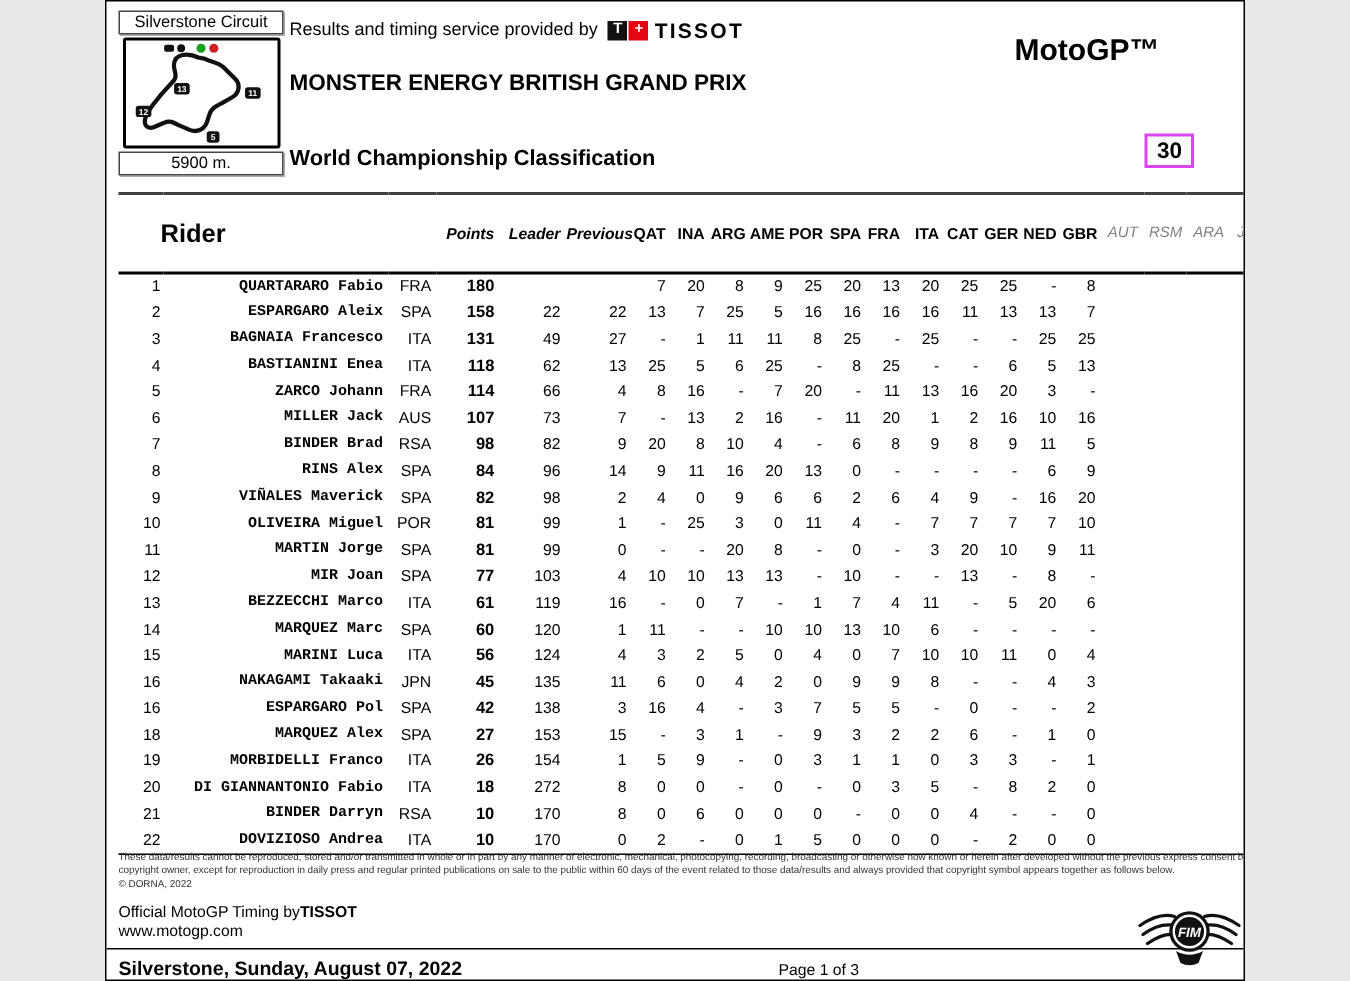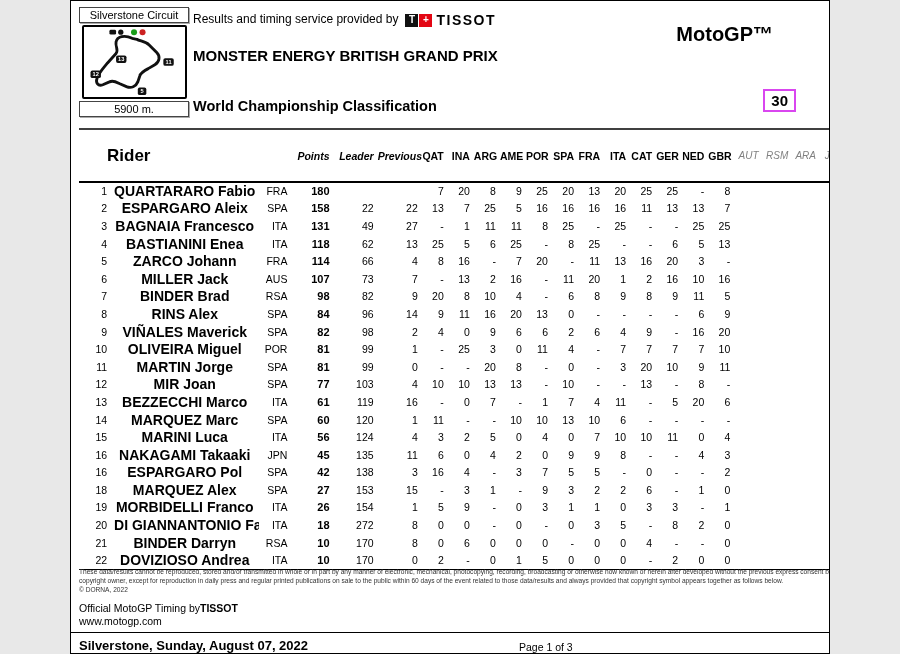--- a/index.html
+++ b/index.html
@@ -37,21 +37,21 @@
   table.results { position:absolute; left:8px; top:127px; width:884px;
     border-collapse:collapse; table-layout:fixed; border-bottom:1px solid #000; }
   thead tr { border-top:2px solid #404040; border-bottom:2px solid #000; }
   th { padding:4px 4px 4px 0; vertical-align:middle; }
   th.h-rider { text-align:left; font-size:17px; font-weight:bold; padding-left:28px; }
   th.h-ital { font-style:italic; font-weight:bold; font-size:10.5px; text-align:right;margin-left:40px; }
   th.h-race { font-weight:bold; font-size:10.5px; text-align:right; }
   th.h-future { font-weight:normal; font-style:italic; font-size:10px; color:#808080; text-align:center; padding:20px 0; }
   tbody td { height:17.6px; font-size:10.5px; text-align:right; padding-right:4px; white-space:nowrap; overflow:hidden; }
   td.c-pos { padding-right:2px; }
-  td.c-name { text-align:center; font-weight:bold; font-size:14px; padding-left:5px; }
+  td.c-name { text-align:right; font-weight:bold; font-size:10px; padding-left:5px;font-family:Liberation Mono, monospace; }
   td.c-points { font-weight:bold; font-size:11px;margin-top:40px; }
 
   
   .disclaimer { position:absolute; left:8px; top:566px; font-size:6.6px; line-height:9px; color:#333; white-space:nowrap; }
   .timing-line { position:absolute; left:8px; top:601px; font-size:10.5px; }
   .timing-line b { font-weight:bold; }
   .website { position:absolute; left:8px; top:614px; font-size:10.5px; }
   .footer-rule { position:absolute; left:0; width:900px; top:631px; border-top:1px solid #000; }
   .location-date { position:absolute; left:8px; top:637px; font-size:13px; font-weight:bold; }
   .page-info { position:absolute; left:448px; top:640px; font-size:10.5px; }
@@ -786,20 +786,36 @@
 
   <div class="timing-line">
     <span>Official MotoGP Timing by</span><b>TISSOT</b>
   </div>
   <div class="website">www.motogp.com</div>
 
   <div class="footer-rule"></div>
   <div class="location-date">Silverstone, Sunday, August 07, 2022</div>
   <div class="page-info">Page 1 of 3</div>
 
+  <div class="fim-logo">
+    <svg viewBox="0 0 72 52" width="72" height="52">
+      <g stroke="#111" fill="none" stroke-width="2.2" stroke-linecap="round">
+        <path d="M3 20 Q16 11 26 14"></path>
+        <path d="M5 26 Q16 18 26 20"></path>
+        <path d="M8 32 Q18 25 26 26"></path>
+        <path d="M69 20 Q56 11 46 14"></path>
+        <path d="M67 26 Q56 18 46 20"></path>
+        <path d="M64 32 Q54 25 46 26"></path>
+      </g>
+      <circle cx="36" cy="24" r="13.5" fill="#111"></circle>
+      <circle cx="36" cy="24" r="10.5" fill="none" stroke="#fff" stroke-width="1.6"></circle>
+      <text x="36" y="27.5" fill="#fff" font-size="9" font-weight="bold" font-style="italic" text-anchor="middle" font-family="Liberation Sans, sans-serif">FIM</text>
+      <path d="M27 37 Q36 42 45 37 L42 45 Q36 48 30 45 Z" fill="#111"></path>
+    </svg>
+  </div>
 
   <div class="motogp-logo">
     <svg viewBox="0 0 108 68" width="104" height="66">
       <path d="M36 2 L66 2 L54 20 L74 20 L56 46 L26 46 Z" fill="#111"></path>
       <path d="M20 50 L44 50 L33 66 L9 66 Z" fill="#111"></path>
       <text x="44" y="60" fill="#c4122e" font-size="17" font-weight="bold" font-style="italic" font-family="Liberation Sans, sans-serif">motoGP</text>
       <text x="99" y="50" fill="#c4122e" font-size="6" font-family="Liberation Sans, sans-serif">™</text>
     </svg>
   </div>
 

